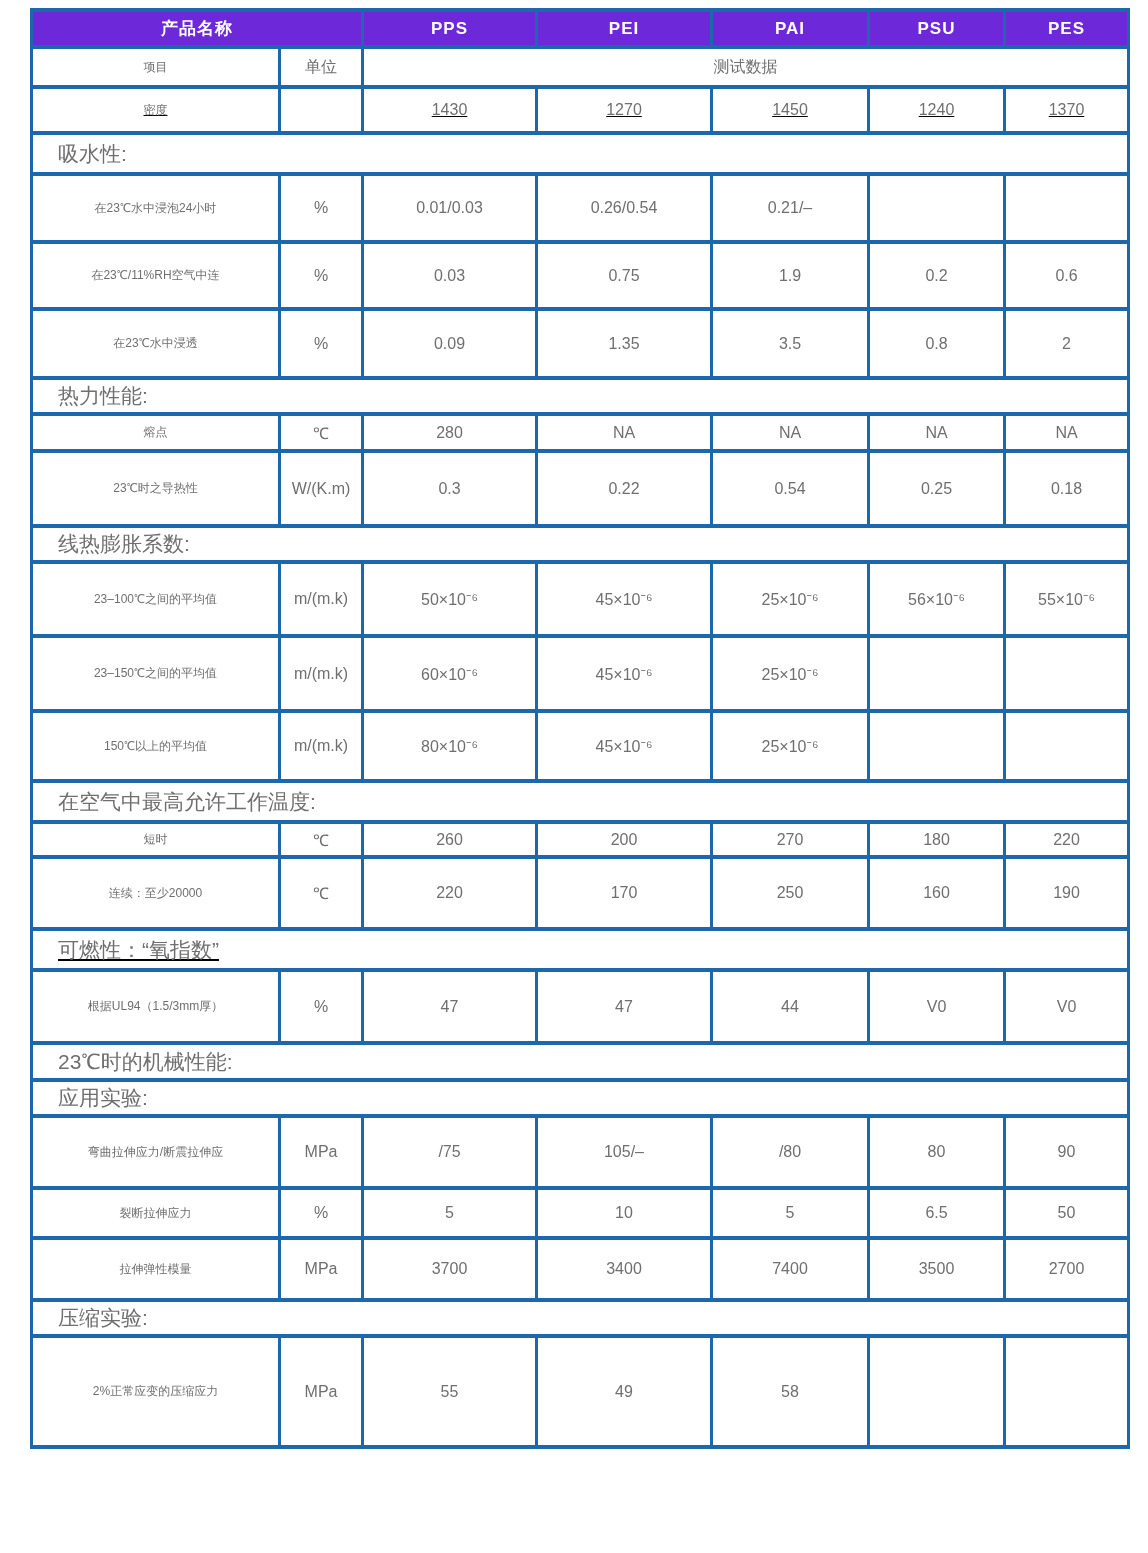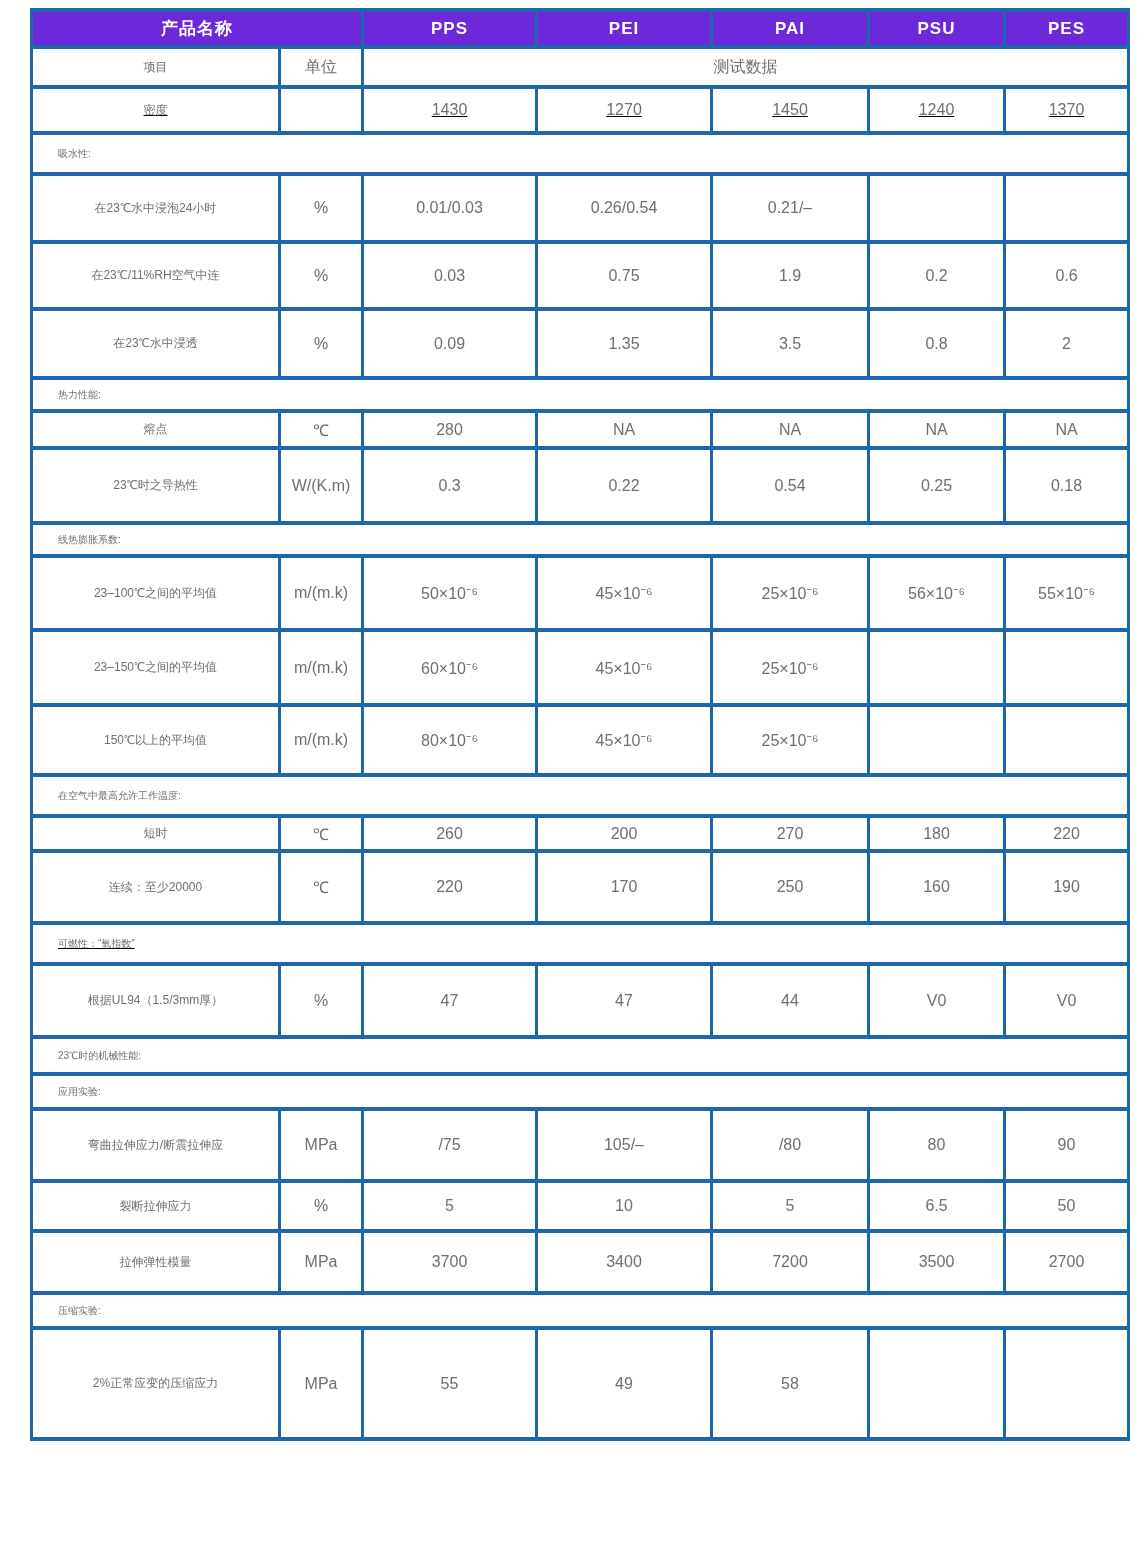--- a/index.html
+++ b/index.html
@@ -37,21 +37,21 @@
   table.spec th.product-head {
     background: #6d28d9;
     color: #ffffff;
     font-size: 17px;
     font-weight: bold;
     letter-spacing: 1px;
   }
   table.spec td.section {
     text-align: left;
     padding-left: 25px;
-    font-size: 10px;
+    font-size: 21px;
   }
   table.spec td.label {
     font-size: 12px;
   }
   table.spec td.unit {
     font-size: 16px;
   }
   table.spec td.value {
     font-size: 16px;
   }
@@ -231,21 +231,21 @@
           <td class="value">10</td>
           <td class="value">5</td>
           <td class="value">6.5</td>
           <td class="value">50</td>
         </tr>
         <tr style="height: 62px;">
           <td class="label">拉伸弹性模量</td>
           <td class="unit">MPa</td>
           <td class="value">3700</td>
           <td class="value">3400</td>
-          <td class="value">7200</td>
+          <td class="value">7400</td>
           <td class="value">3500</td>
           <td class="value">2700</td>
         </tr>
         <tr style="height: 35px;">
           <td class="section" colspan="7">压缩实验:</td>
         </tr>
         <tr style="height: 111px;">
           <td class="label">2%正常应变的压缩应力</td>
           <td class="unit">MPa</td>
           <td class="value">55</td>

